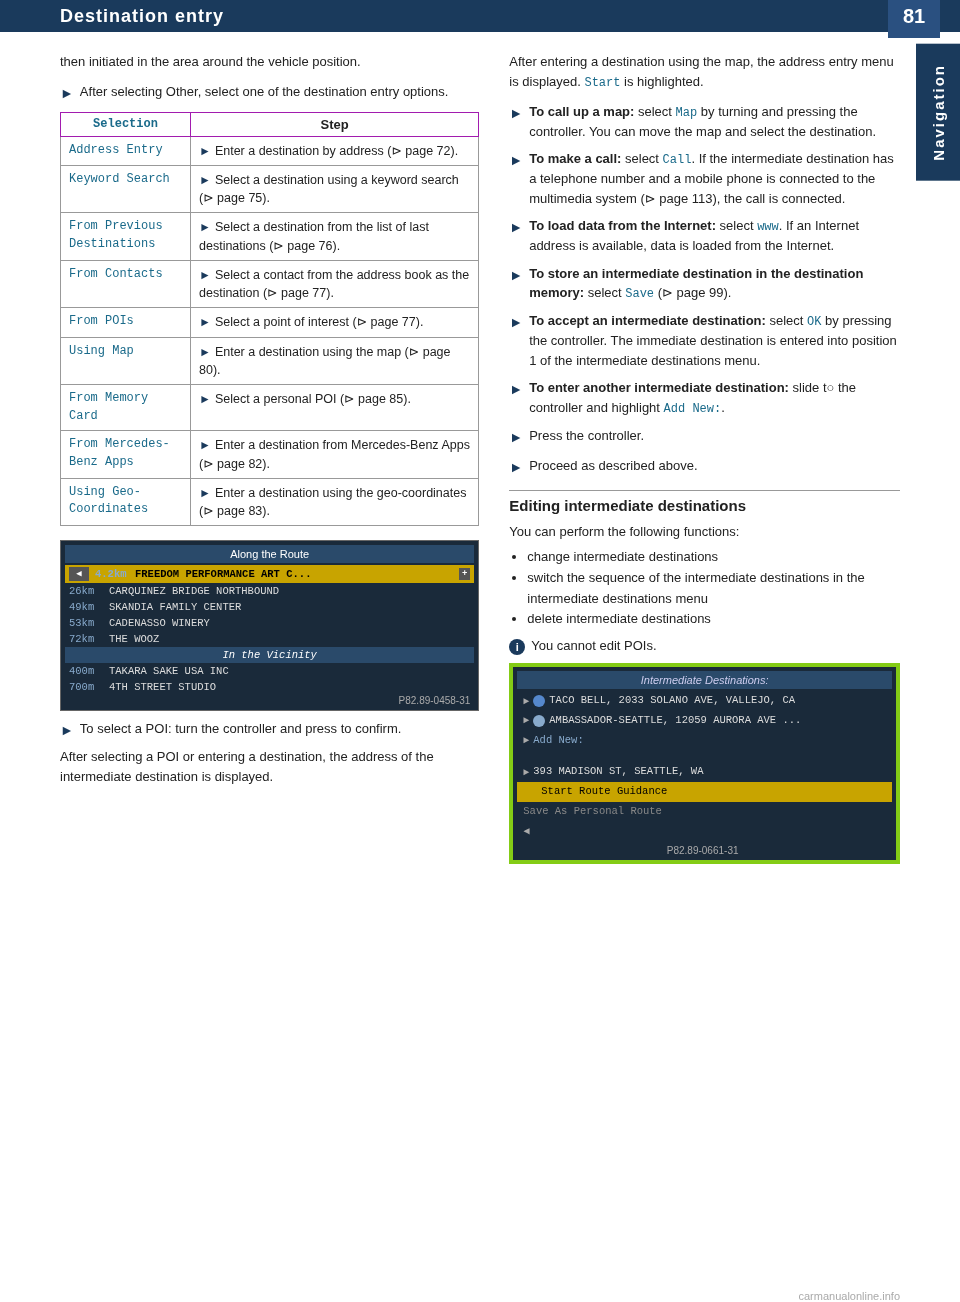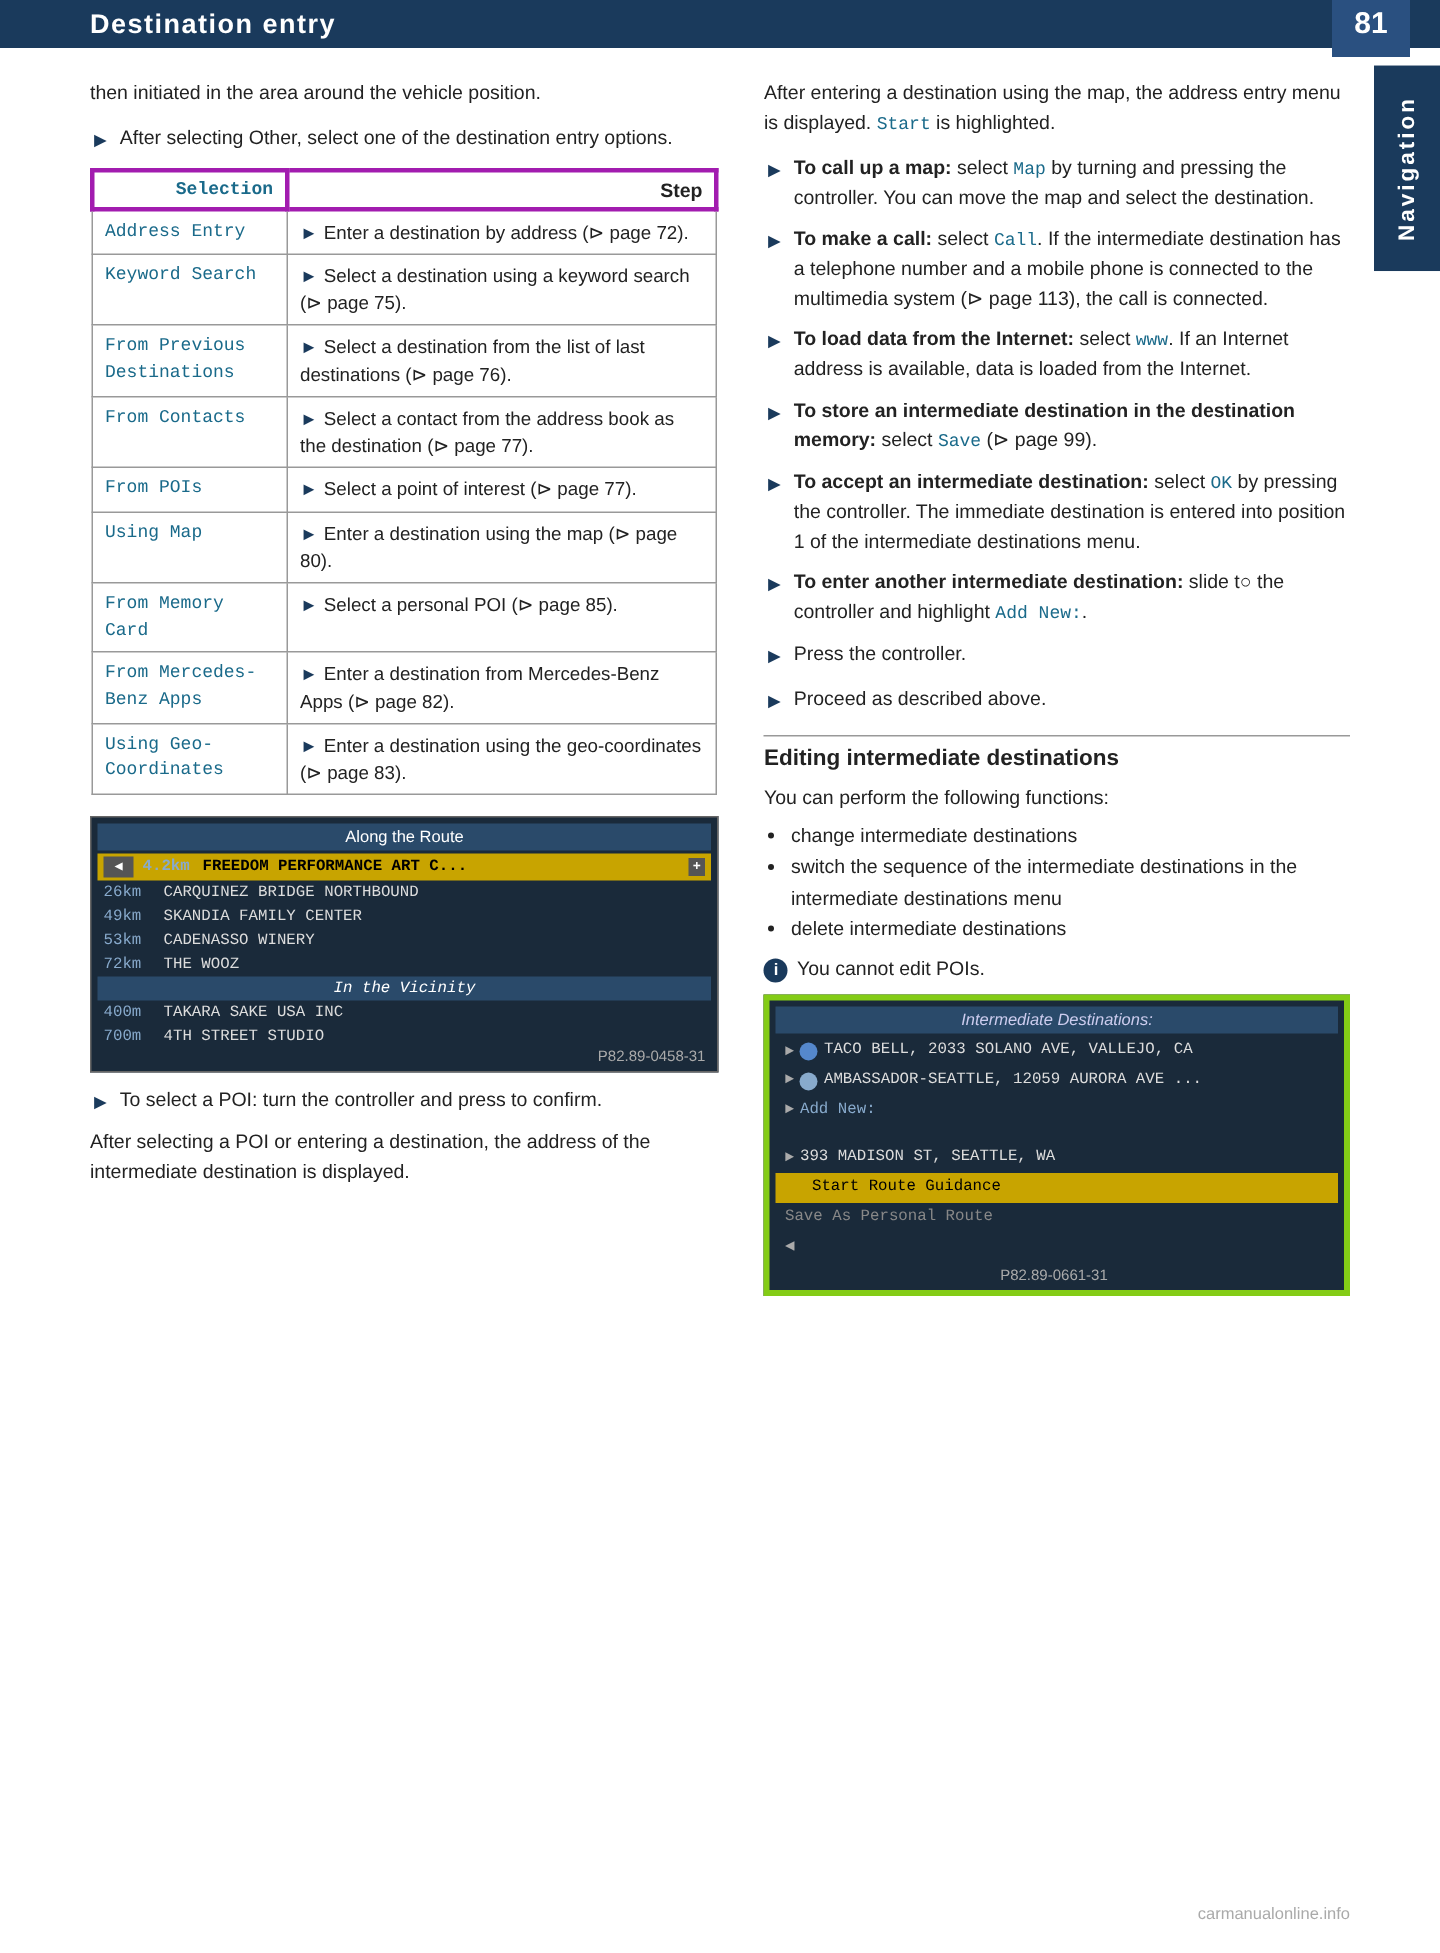--- a/index.html
+++ b/index.html
@@ -98,23 +98,23 @@
     
     .selection-table {
       width: 100%;
       border-collapse: collapse;
       margin-top: 8px;
       margin-bottom: 14px;
       font-size: 12.5px;
     }
     .selection-table th {
       background: #fff;
-      border: 3px solid #a21caf;
+      border: 1px solid #a21caf;
       padding: 4px 8px;
-      text-align: right;
+      text-align: center;
       font-weight: bold;
       font-size: 13px;
     }
     .selection-table td {
       border: 1px solid #999;
       padding: 5px 8px;
       vertical-align: top;
       line-height: 1.45;
     }
     .selection-table .col-selection {
@@ -320,21 +320,21 @@
       color: #aaa;
       font-size: 10px;
       text-align: center;
       padding-right: 4px;
       margin-top: 4px;
     }
 
     
     .watermark {
       position: fixed;
-      bottom: 20px;
+      bottom: 0;
       right: 60px;
       color: #aaa;
       font-size: 11px;
     }
 
     .page-wrapper {
       position: relative;
       width: 960px;
       min-height: 1302px;
     }

